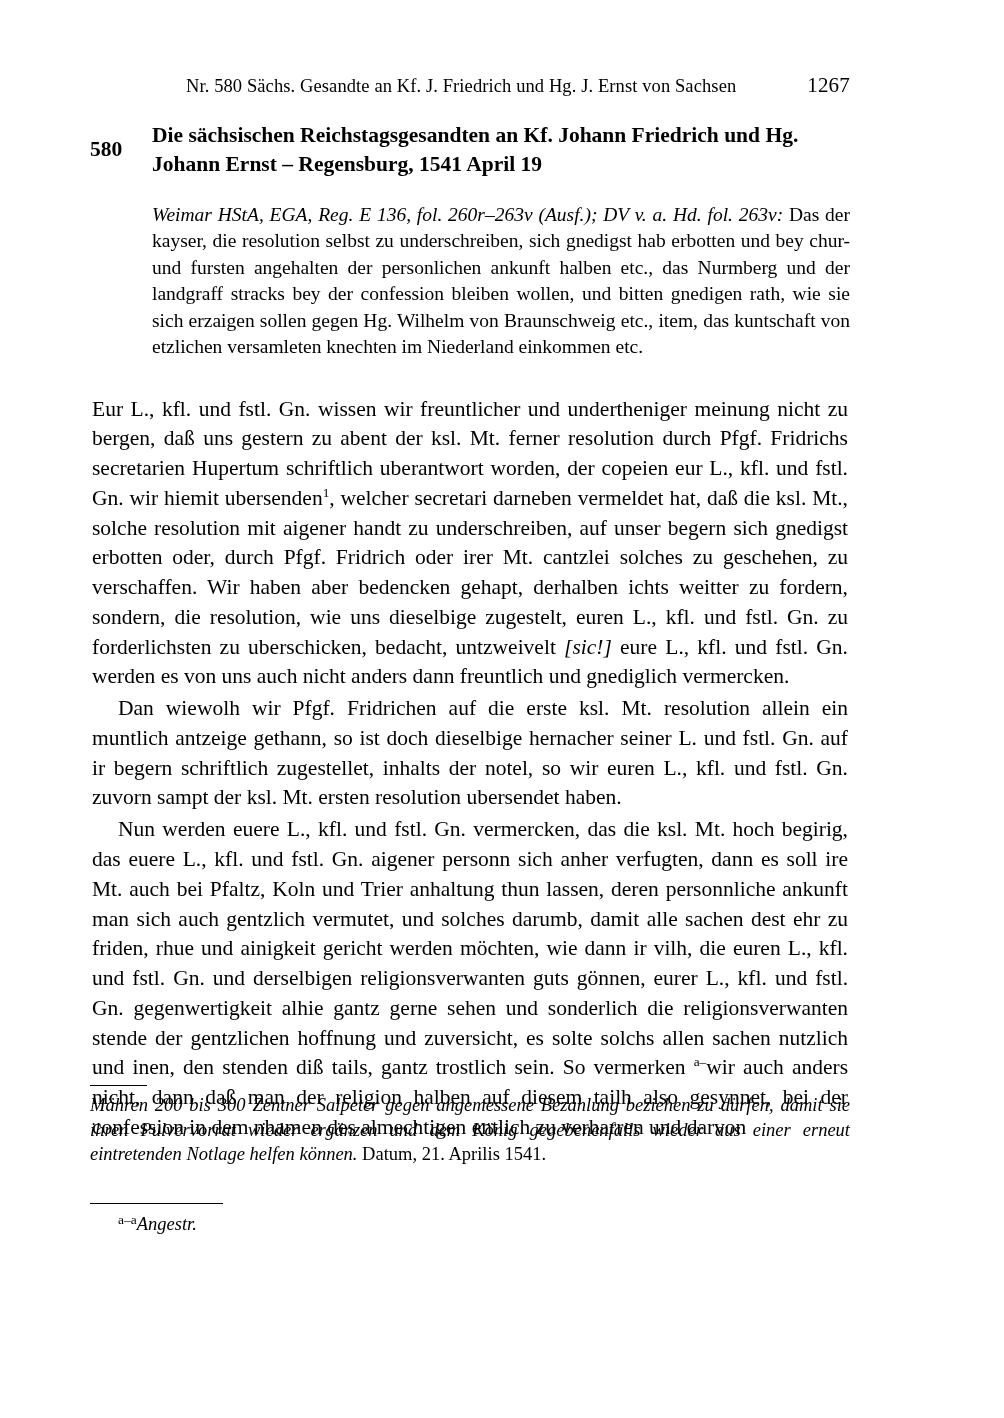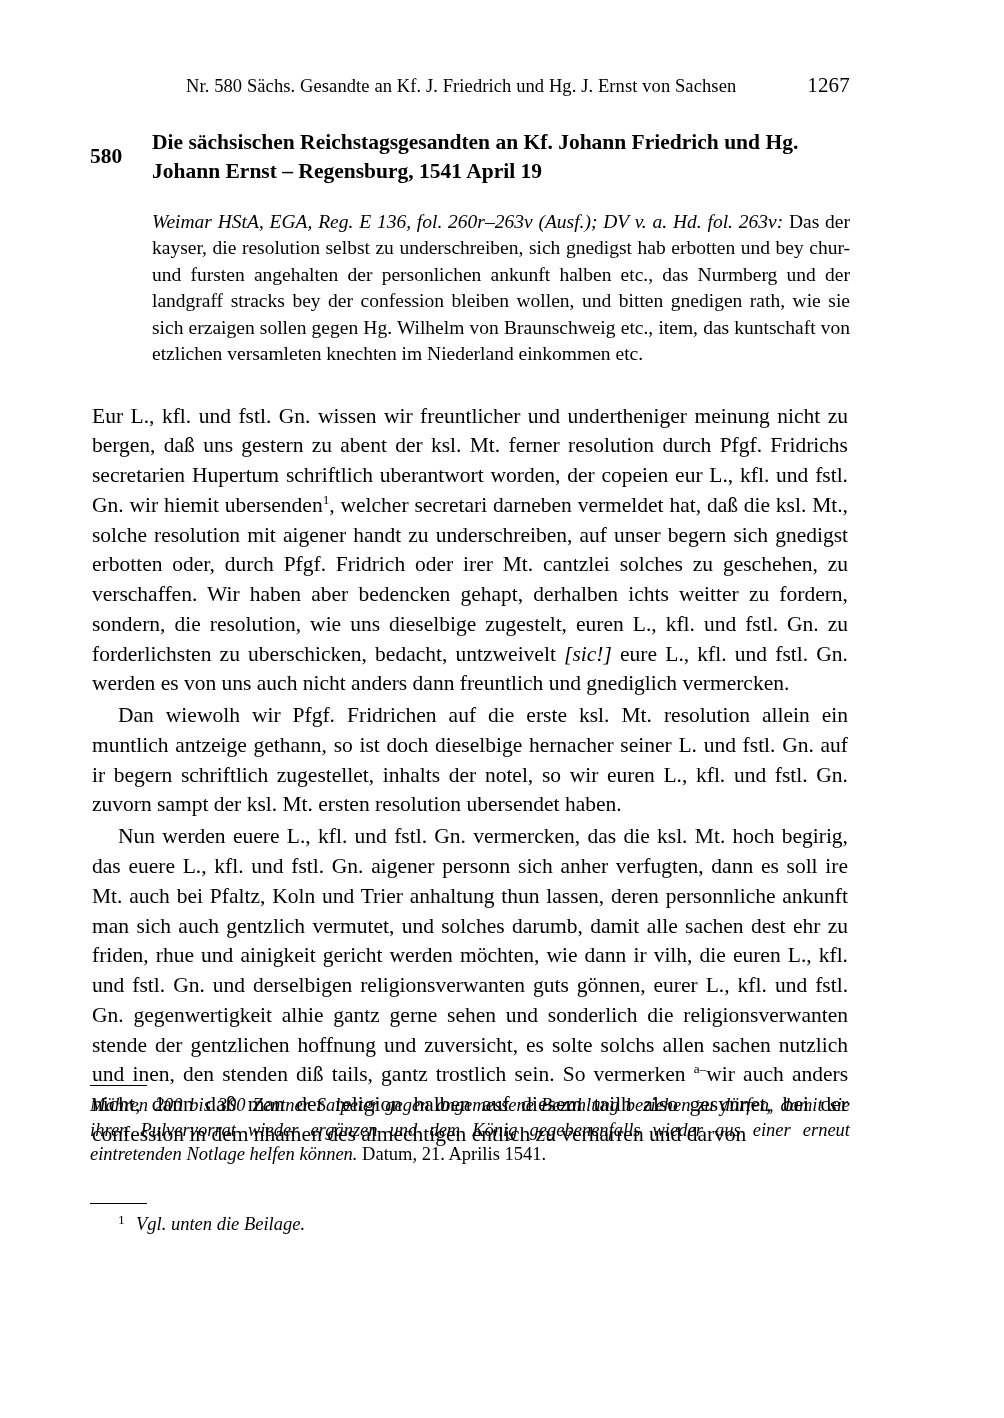--- a/index.html
+++ b/index.html
@@ -28,21 +28,21 @@
   }
 
   
   .runhead {
     display: flex;
     align-items: baseline;
     justify-content: space-between;
     font-size: 18.5px;
     line-height: 1.25;
     letter-spacing: 0.1px;
-    margin: 0 0 30px 0;
+    margin: 0 0 23px 0;
   }
   .runhead-title {
     padding-left: 96px;
     white-space: nowrap;
   }
   .runhead-folio {
     font-size: 21px;
     letter-spacing: 0.2px;
   }
 
@@ -183,21 +183,21 @@
 
   </div>
 
   <div class="footnotes">
 
     <div class="fn-block">
       <hr class="fn-rule short">
       <div class="fn-continuation"><span class="it">Mähren 200 bis 300 Zentner Salpeter gegen angemessene Bezahlung beziehen zu dürfen, damit sie ihren Pulvervorrat wieder ergänzen und dem König gegebenenfalls wieder aus einer erneut eintretenden Notlage helfen können.</span><span> Datum, 21. Aprilis 1541.</span></div>
     </div>
 
-
     <div class="fn-block">
-      <hr class="fn-rule short">
-      <div class="fn-item"><span class="fn-label num">1</span><span class="fn-body">Vgl. unten die Beilage.</span></div>
-    </div>
+      <hr class="fn-rule medium">
+      <div class="fn-item"><span class="fn-label">a–a</span><span class="fn-body">Angestr.</span></div>
+    </div>
+
 
   </div>
 
 </div>
 
 </body></html>

